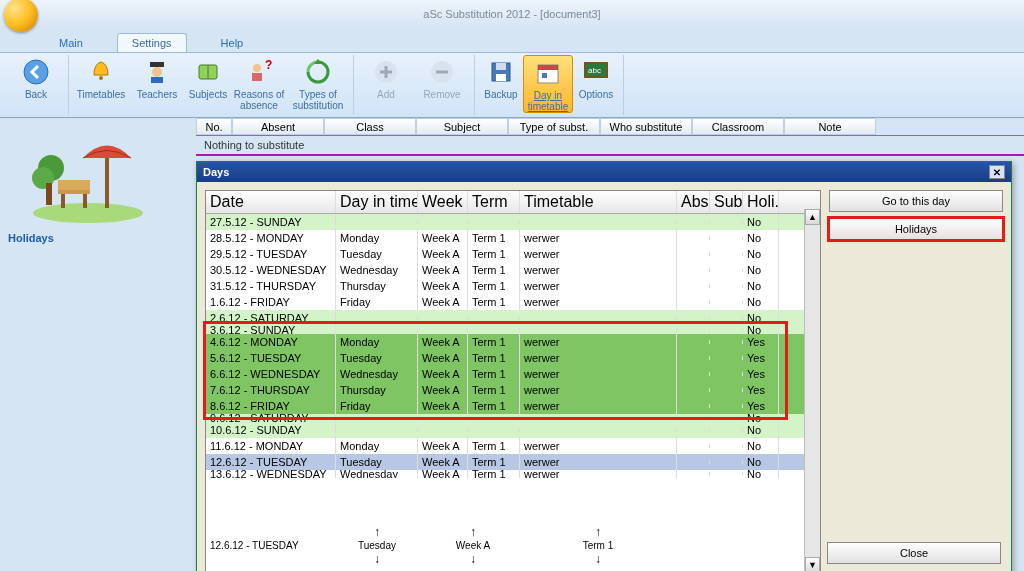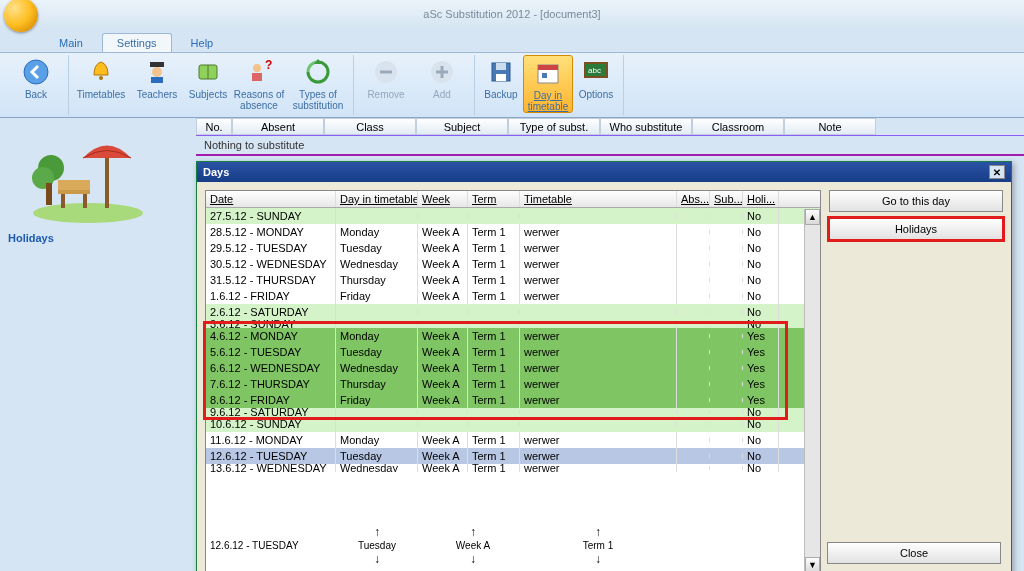--- a/index.html
+++ b/index.html
@@ -2,21 +2,21 @@
 <html><head>
 <meta charset="utf-8">
 <style>
   * { box-sizing: border-box; font-family: Tahoma, Arial, sans-serif; }
   html,body { margin:0; padding:0; width:1024px; height:571px; background:#d6e5f3; overflow:hidden; }
   
   .titlebar { height:28px; background:linear-gradient(#ecf4fb,#d6e5f3); display:flex; align-items:center; font-size:11px; color:#7a8a99; }
   .orb { width:34px; height:34px; border-radius:50%; background:radial-gradient(circle at 30% 30%, #ffe18a 0%, #fdbd1f 50%, #c77a00 100%); margin-left:4px; margin-top:2px; position:relative; z-index:5; box-shadow:0 1px 3px rgba(0,0,0,.4); }
   .apptitle { position:absolute; left:50%; transform:translateX(-50%); }
   
-  .menubar { height:24px; display:flex; align-items:flex-end; padding-left:44px; gap:4px; }
+  .menubar { height:24px; display:flex; align-items:flex-end; padding-left:44px; gap:19px; }
   .mtab { padding:3px 14px 3px; font-size:11px; color:#2a6bbd; border:1px solid transparent; border-bottom:none; border-radius:3px 3px 0 0; cursor:pointer; }
   .mtab.active { background:#f2f7fc; border-color:#9fb8d5; color:#3b6ea5; }
   
   .ribbon { height:66px; background:linear-gradient(#e7f1fb 0%, #d1e4f7 100%); border-top:1px solid #9fb8d5; border-bottom:1px solid #8aa6c2; display:flex; align-items:stretch; padding:2px 4px; }
   .rgroup { display:flex; align-items:flex-start; border-right:1px solid #b9cfe6; padding:0 4px; }
   .rbtn { width:56px; text-align:center; font-size:10px; color:#3b6ea5; padding:2px 2px 0; border-radius:3px; cursor:pointer; line-height:1.1; }
   .rbtn .ic { width:30px; height:30px; margin:0 auto 2px; display:flex; align-items:center; justify-content:center; }
   .rbtn.disabled { color:#93a7bb; }
   .rbtn.highlight { background:linear-gradient(#ffe07a,#ffb52e); border:1px solid #d68a00;text-decoration:underline; }
   
@@ -27,21 +27,21 @@
   
   .bghdr { height:18px; display:flex; border-bottom:1px solid #8b5cf6; font-size:11px; }
   .bghdr > div { border:1px solid #c0cedd; background:linear-gradient(#fff,#e2ebf5); text-align:center; padding:2px 0; }
   .bgmsg { padding:3px 8px; font-size:11px; color:#333; border-bottom:2px solid #a21caf; }
   
   .daysDlg { position:absolute; top:43px; left:0; width:816px; height:414px; background:#ece9d8; border:1px solid #15803d; box-shadow:2px 2px 6px rgba(0,0,0,.3); }
   .dlgTitle { height:20px; background:linear-gradient(#2a53a5,#163d86); color:#fff; font-size:11px; font-weight:bold; padding:3px 6px; display:flex; justify-content:space-between; align-items:center; }
   .dlgTitle .x { width:16px; height:14px; background:#d6e5f3; color:#000; font-size:10px; line-height:14px; text-align:center; border:1px solid #888; cursor:pointer; }
   .dlgBody { padding:8px 8px 0 8px; display:flex; gap:8px; height:calc(100% - 20px); }
   .gridWrap { flex:1; background:#fff; border:1px solid #888; position:relative; display:flex; flex-direction:column; }
-  .ghdr { display:flex; background:linear-gradient(#fefefe,#e7e7e7); font-size:11px; border-bottom:1px solid #aaa;text-decoration:underline; }
+  .ghdr { display:flex; background:linear-gradient(#fefefe,#e7e7e7); font-size:16px; border-bottom:1px solid #aaa; }
   .ghdr > div, .grow > div { padding:2px 4px; border-right:1px solid #ddd; overflow:hidden; white-space:nowrap; }
   .c-date{width:130px;} .c-day{width:82px;} .c-week{width:50px;} .c-term{width:52px;} .c-tt{width:157px;} .c-abs{width:33px;} .c-sub{width:33px;} .c-hol{width:36px;}
   .gbody { overflow:hidden; font-size:11px; flex-shrink:0; }
   .grow { display:flex; height:16px; align-items:center; }
   .grow.we { background:#d5f3c9; } 
   .grow.hol { background:#7fc563; } 
   .grow.sel { background:#b8c7e4; } 
   .scrollbar { position:absolute; top:18px; right:0; bottom:0; width:16px; background:#e6e6e6; border-left:1px solid #bbb; }
   .sbtn { height:16px; background:linear-gradient(#fefefe,#d9d9d9); border:1px solid #aaa; font-size:9px; text-align:center; line-height:14px; cursor:pointer; }
   .sbtn.dn { position:absolute; bottom:0; left:0; right:0; }
@@ -112,29 +112,29 @@
             <path d="M3 13 A10 10 0 0 1 13 3" fill="none" stroke="#6fc46f" stroke-width="3"></path>
             <polygon points="13,0 17,5 9,5" fill="#3a9a3a"></polygon>
           </svg>
         </div><span style="white-space:pre-line">Types of
 substitution</span></div>
   </div>
   <div class="rgroup">
     <div class="rbtn disabled"><div class="ic">
           <svg width="26" height="26">
             <circle cx="13" cy="13" r="11" fill="#d9e3ee"></circle>
+            <path d="M13 7 V19 M7 13 H19" stroke="#9aaabb" stroke-width="3"></path>
+          </svg>
+        </div><span>Add</span></div>
+    <div class="rbtn disabled"><div class="ic">
+          <svg width="26" height="26">
+            <circle cx="13" cy="13" r="11" fill="#d9e3ee"></circle>
             <path d="M7 13 H19" stroke="#9aaabb" stroke-width="3"></path>
           </svg>
         </div><span>Remove</span></div>
-    <div class="rbtn disabled"><div class="ic">
-          <svg width="26" height="26">
-            <circle cx="13" cy="13" r="11" fill="#d9e3ee"></circle>
-            <path d="M13 7 V19 M7 13 H19" stroke="#9aaabb" stroke-width="3"></path>
-          </svg>
-        </div><span>Add</span></div>
   </div>
   <div class="rgroup">
     <div class="rbtn" style="width:44px"><div class="ic">
           <svg width="24" height="24">
             <rect x="3" y="3" width="18" height="18" fill="#4a7ab5" stroke="#2a5a95"></rect>
             <rect x="7" y="3" width="10" height="7" fill="#cde"></rect>
             <rect x="7" y="14" width="10" height="7" fill="#fff"></rect>
           </svg>
         </div><span>Backup</span></div>
     <div class="rbtn highlight" style="width:50px"><div class="ic">

